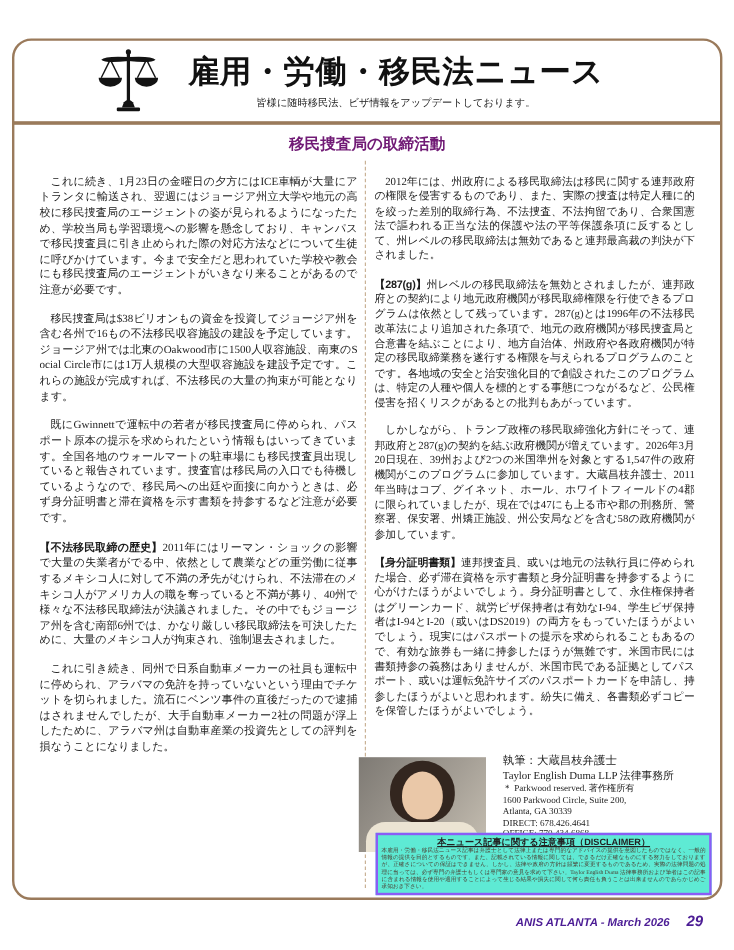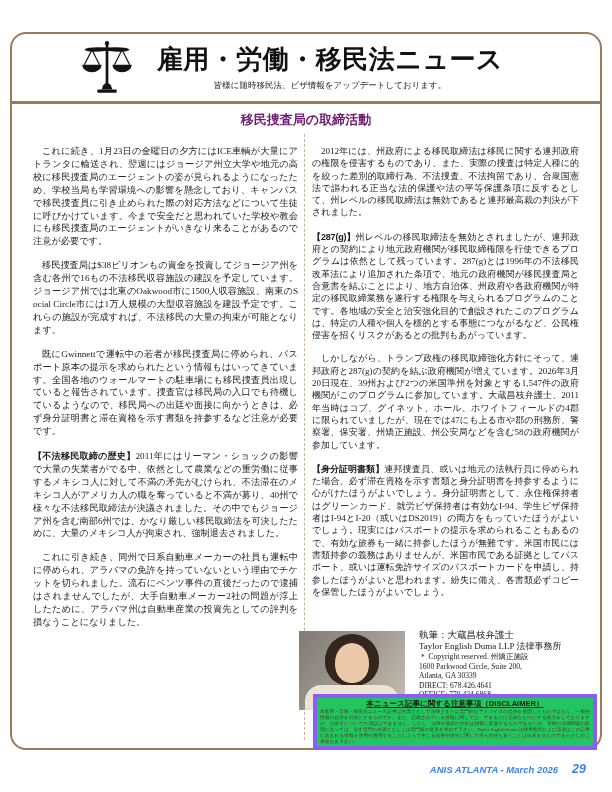--- a/index.html
+++ b/index.html
@@ -41,27 +41,27 @@
     background:linear-gradient(125deg,#7e7a74 0%,#a39d94 55%,#c6bfb2 100%);}
   .ph-hair{position:absolute;left:26px;top:3px;width:54px;height:52px;border-radius:50% 50% 45% 45%;background:#33261f;}
   .ph-face{position:absolute;left:36px;top:12px;width:34px;height:40px;border-radius:50% 50% 46% 46%;background:#eac8a8;}
   .ph-body{position:absolute;left:6px;top:54px;width:94px;height:30px;border-radius:16px 16px 0 0;background:#ece4d3;}
   .author-info{position:absolute;left:120px;top:0;width:154px;}
   .a-byline{font-size:9.5px;line-height:11px;}
   .a-firm{font-size:9px;line-height:11px;}
   .a-line{font-size:7.6px;line-height:9.6px;}
   
   .disclaimer{position:absolute;left:313px;top:694px;width:270px;height:46px;
-    border:4px solid #8b5cf6;padding:1px 3px;background:#22c55e;}
+    border:2px solid #8b5cf6;padding:1px 3px;background:#5eead4;}
   .d-title{font-family:"Liberation Sans","DejaVu Sans",sans-serif;font-weight:bold;font-size:7.6px;
     text-align:center;text-decoration:underline;color:#222;line-height:9px;}
   .d-body{font-size:4.7px;line-height:6.1px;text-align:justify;word-break:break-all;color:#4c3c2f;margin-top:1px;}
   
   .footer{position:absolute;top:759px;right:26px;font-family:"Liberation Sans","DejaVu Sans",sans-serif;
-    font-style:italic;font-weight:bold;color:#3b82f6;}
+    font-style:italic;font-weight:bold;color:#4c1d95;}
   .f-journal{font-size:9.5px;vertical-align:baseline;}
   .f-page{font-size:12.5px;margin-left:14px;}
 </style>
 </head>
 <body>
 
 <div class="page-frame"></div>
 
 <div class="scales">
   <svg viewBox="0 0 100 104" width="54" height="56" xmlns="http://www.w3.org/2000/svg">
@@ -109,21 +109,21 @@
 
 <div class="author">
   <div class="photo">
     <div class="ph-hair"></div>
     <div class="ph-face"></div>
     <div class="ph-body"></div>
   </div>
   <div class="author-info">
     <div class="a-byline">執筆：大蔵昌枝弁護士</div>
     <div class="a-firm">Taylor English Duma LLP 法律事務所</div>
-    <div class="a-line">＊ Copyright reserved. 州矯正施設</div>
+    <div class="a-line">＊ Parkwood reserved. 著作権所有</div>
     <div class="a-line">1600 Parkwood Circle, Suite 200,</div>
     <div class="a-line">Atlanta, GA 30339</div>
     <div class="a-line">DIRECT:  678.426.4641</div>
     <div class="a-line">OFFICE:  770.434.6868</div>
     <div class="a-line">E-Mail: mokura@taylorenglish.com</div>
     <div class="a-line">www.taylorenglish.com</div>
   </div>
 </div>
 
 <div class="disclaimer">

